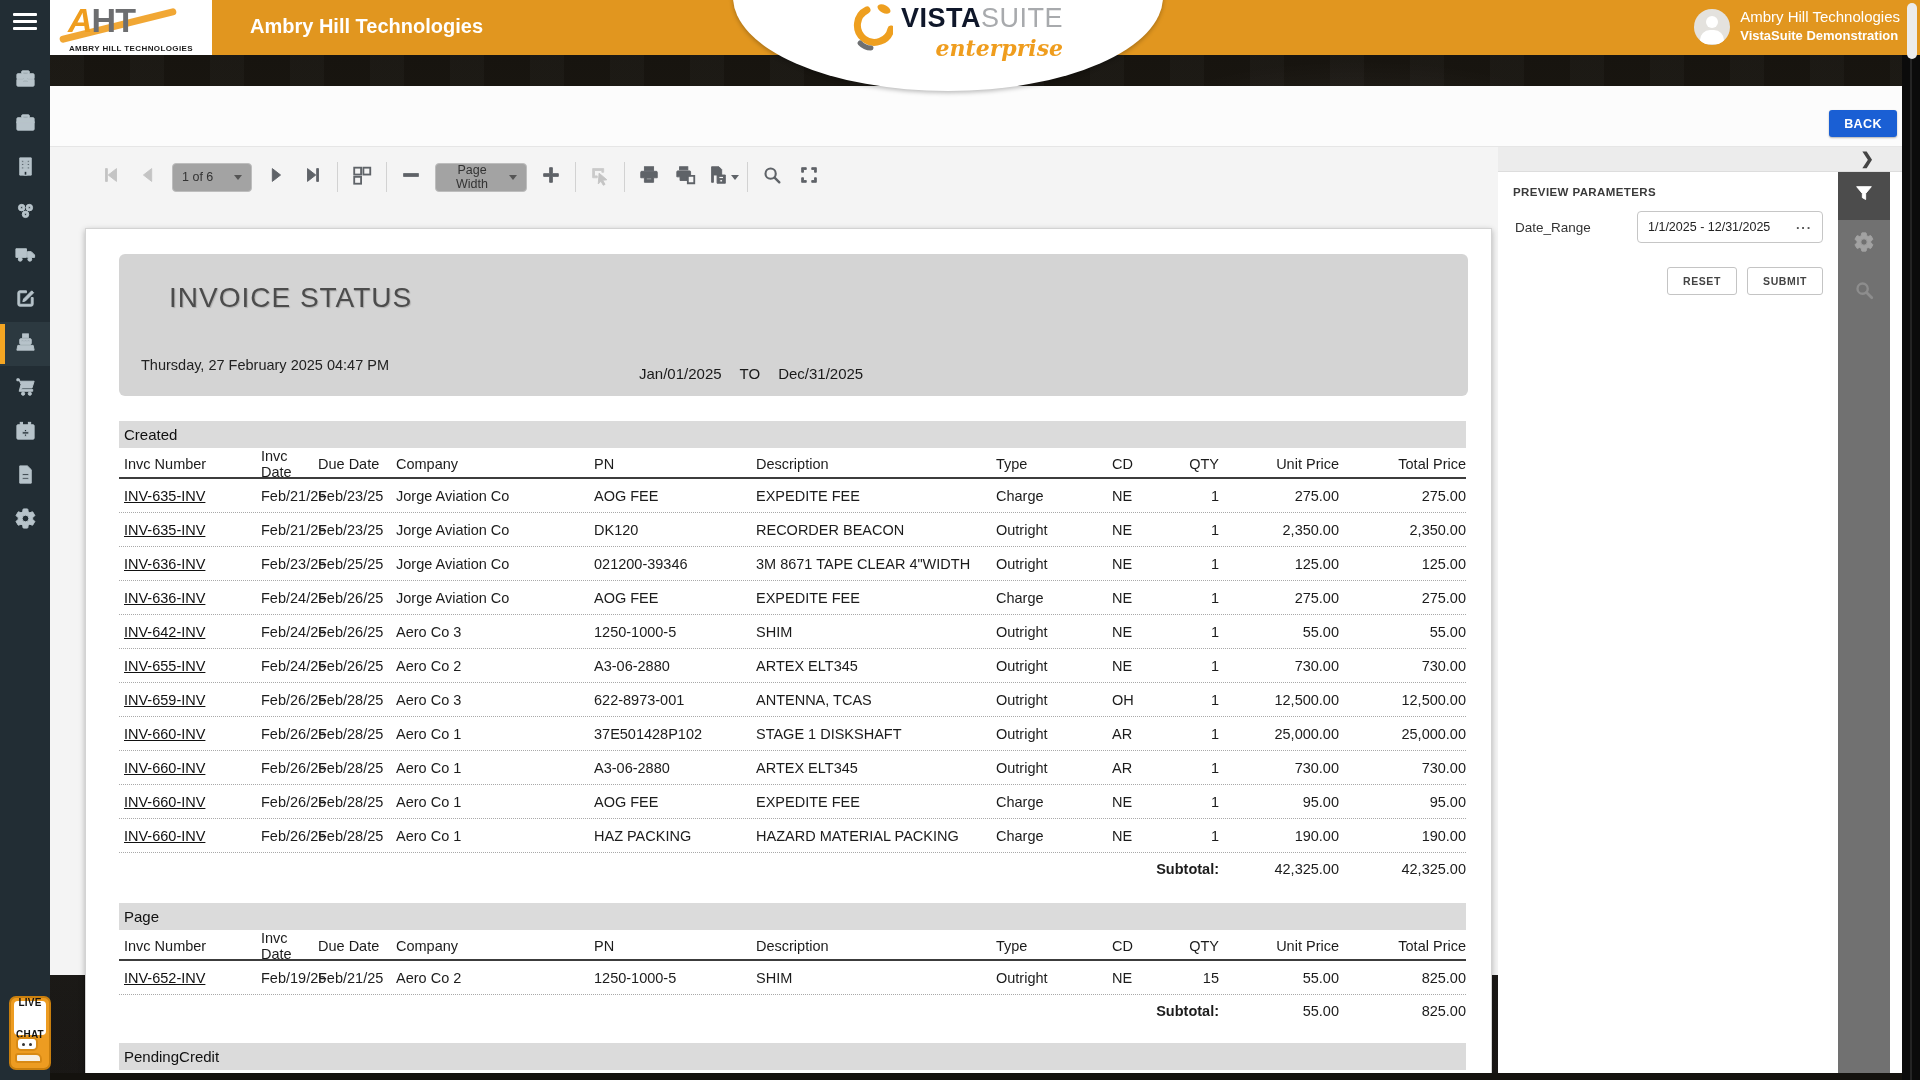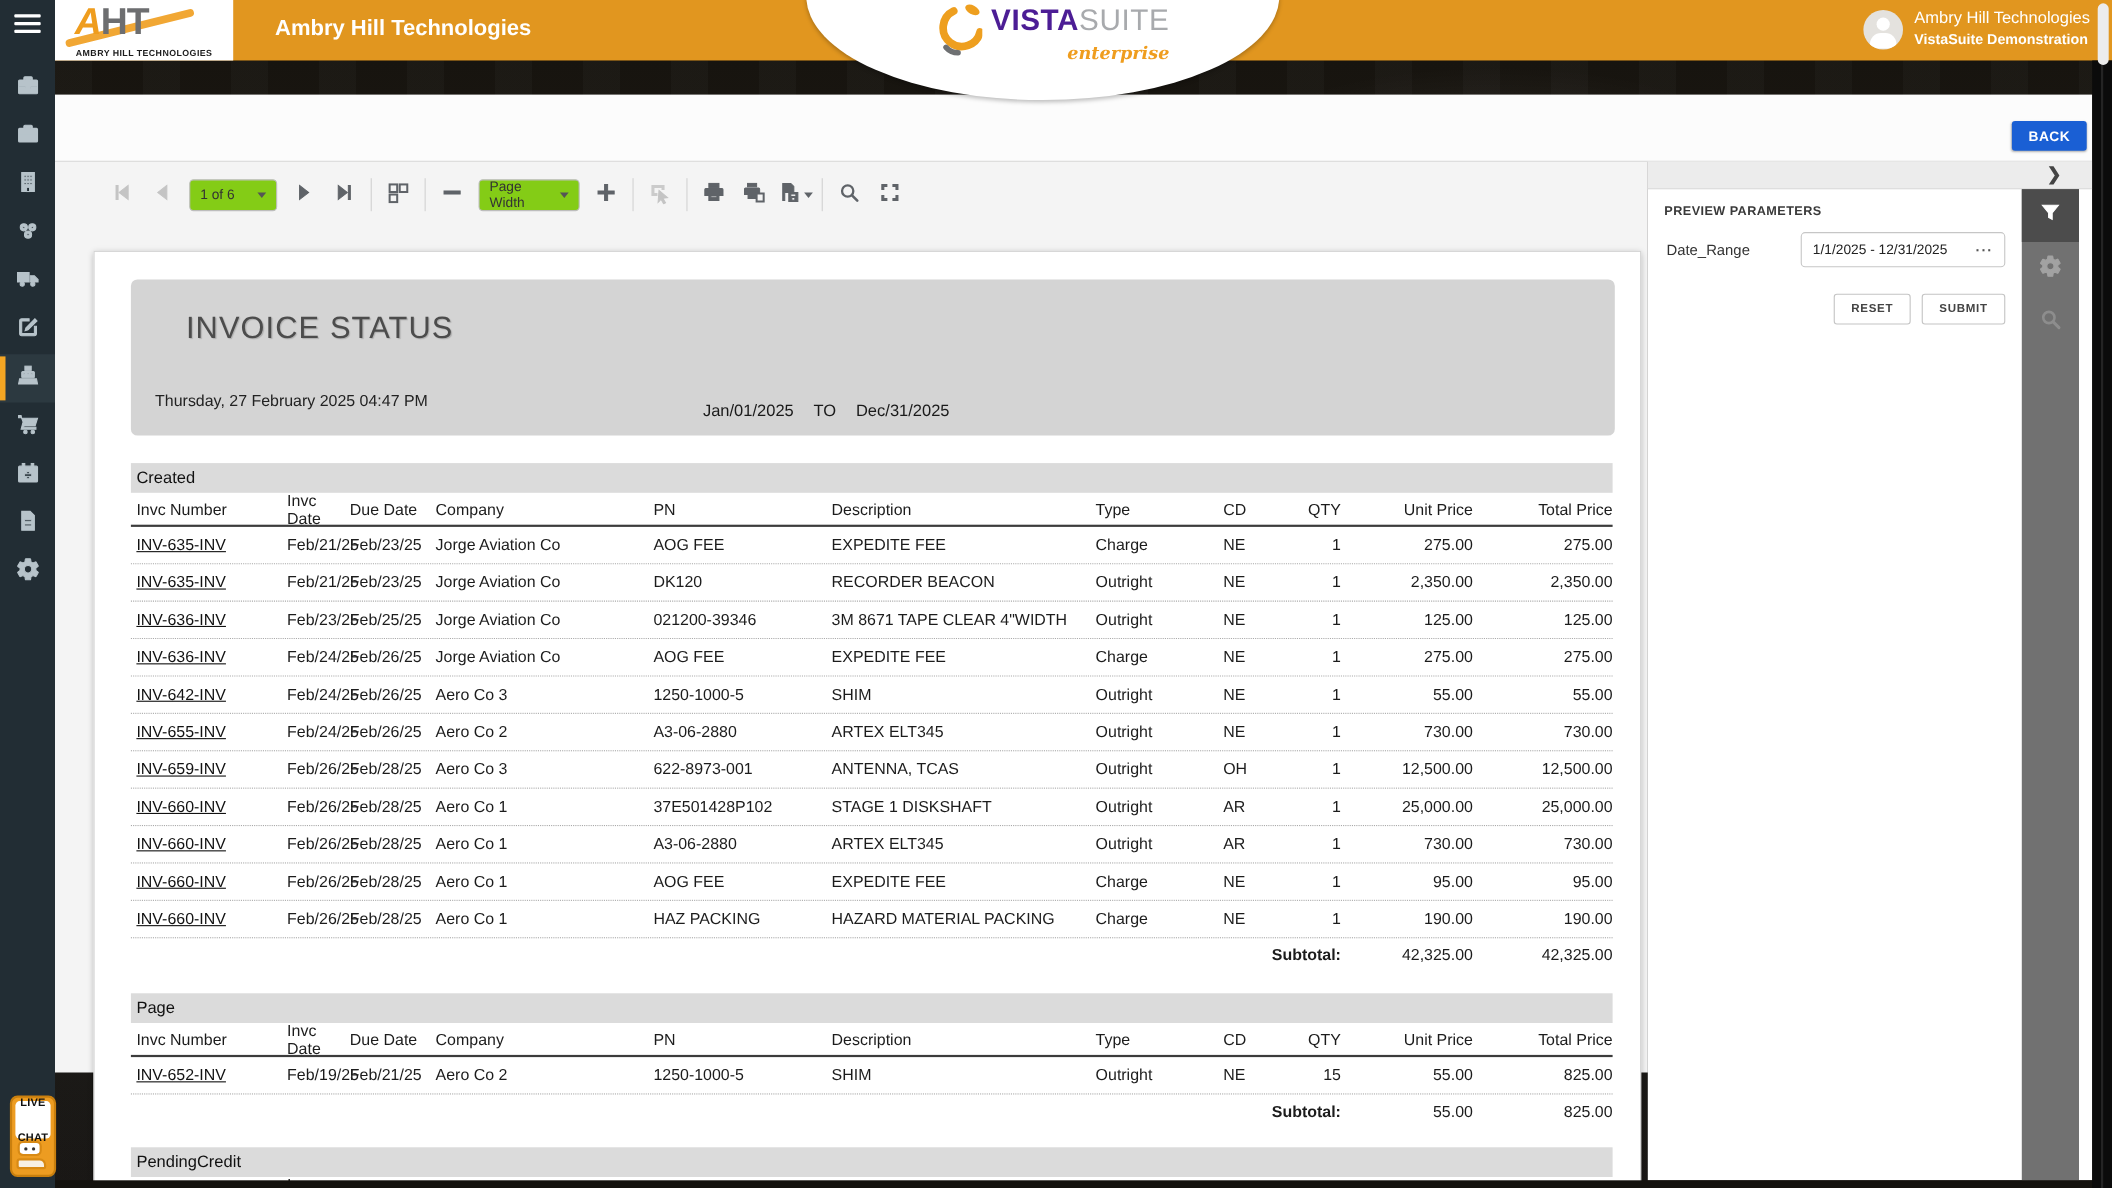--- a/index.html
+++ b/index.html
@@ -58,24 +58,24 @@
   .avatar .bd { position:absolute; left:6px; top:21px; width:24px; height:14px; background:#fff; border-radius:10px 10px 0 0; }
   .user-lines { color:#fff; }
   .user-org { font-size:15px; margin-top:2px; }
   .user-env { font-size:13px; font-weight:bold; margin-top:3px; }
 
   
   .brand-ellipse { left:733px; top:-97px; width:430px; height:188px; background:#fff;
                    border-radius:50%; z-index:6; box-shadow:0 2px 4px rgba(0,0,0,.25); }
   .brand-inner { position:absolute; left:118px; top:100px; display:flex; align-items:flex-start; gap:8px; }
   .brand-text { line-height:30px; }
-  .brand-vista { font-size:27px; font-weight:bold; color:#4c1d95; letter-spacing:.5px; }
+  .brand-vista { font-size:27px; font-weight:bold; color:#0f172a; letter-spacing:.5px; }
   .brand-suite { font-size:27px; color:#a8aaad; letter-spacing:.5px; }
   .brand-enterprise { text-align:right; font-family:"DejaVu Serif", serif; font-style:italic;
-                      font-weight:bold; color:#ef9d1e; font-size:16px; margin-top:-4px; }
+                      font-weight:bold; color:#ef9d1e; font-size:22px; margin-top:-4px; }
 
   
   .right-edge { right:0; top:55px; width:18px; bottom:0; background:#0b0b0b; z-index:6; }
   .right-edge:before { content:""; position:absolute; left:8px; top:0; bottom:0; width:2px; background:#242424; }
   .scroll-thumb { right:3px; top:3px; width:10px; height:56px; background:#ececec;
                   border-radius:5px; z-index:8; cursor:grab; }
 
   
   .top-strip { left:50px; top:86px; width:1852px; height:61px; background:#fcfcfc;
                border-bottom:1px solid #e6e6e6; z-index:2; }
@@ -84,23 +84,23 @@
               font-weight:bold; letter-spacing:.4px; cursor:pointer; box-shadow:0 1px 2px rgba(0,0,0,.3); }
 
   .viewer { left:50px; top:147px; width:1448px; height:828px; background:#f4f4f4; z-index:1; }
 
   
   .toolbar { position:absolute; left:48px; top:12px; height:36px; display:flex; align-items:center; gap:11px; }
   .tb-btn { width:26px; height:26px; display:flex; align-items:center; justify-content:center; cursor:pointer; }
   .tb-btn svg { width:22px; height:22px; fill:#5f6368; }
   .tb-btn.disabled svg { fill:#c4c4c4; }
   .tb-sep { width:1px; height:30px; background:#d2d2d2; }
-  .tb-select { height:29px; background:#84cc16; border:1px solid #bdbdbd; border-radius:4px;
+  .tb-select { height:29px; background:#a3a3a3; border:1px solid #bdbdbd; border-radius:4px;
                display:flex; align-items:center; justify-content:space-between;
-               padding:0 9px; font-size:12.5px; color:#333; cursor:pointer; }
+               padding:0 9px; font-size:12.5px; color:#333; cursor:pointer;text-align:center; }
   .caret { width:0; height:0; border-left:4px solid transparent; border-right:4px solid transparent;
            border-top:5px solid #555; margin-left:10px; }
   .tb-caret-sm { width:0; height:0; border-left:4px solid transparent; border-right:4px solid transparent;
            border-top:5px solid #5f6368; margin-left:2px; }
 
   
   .page { left:85px; top:228px; width:1407px; height:852px; background:#fff;
           border:1px solid #d3d3d3; box-shadow:0 2px 6px rgba(0,0,0,.28); z-index:3;
           padding:0 25px 0 33px; }
   .title-block { position:relative; margin-top:25px; height:142px; width:1349px;

